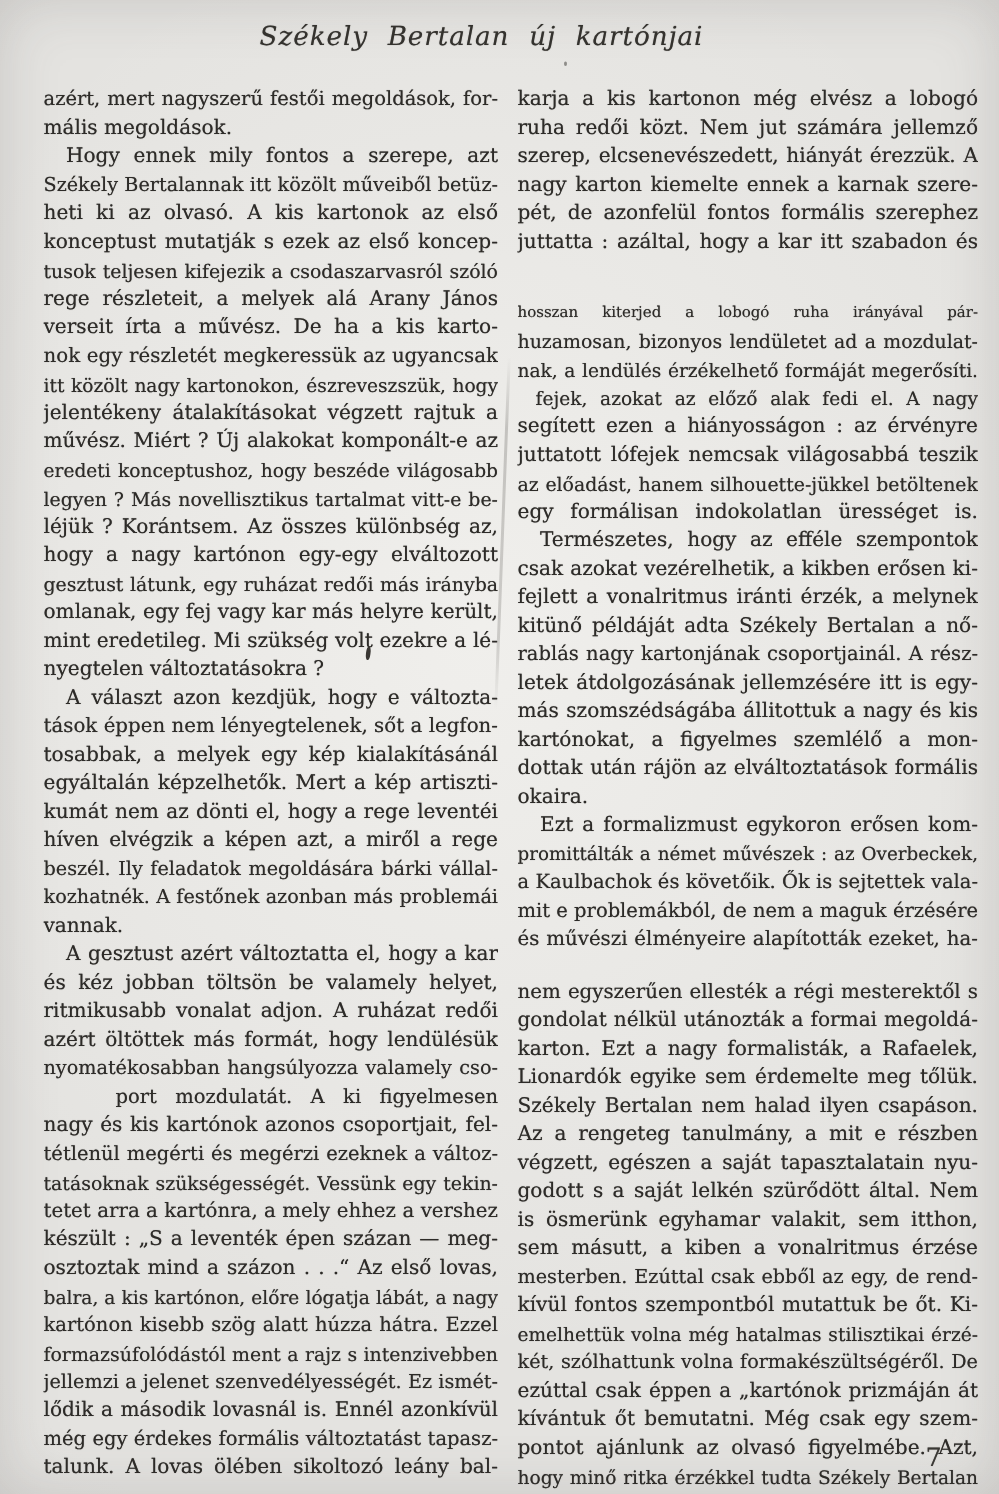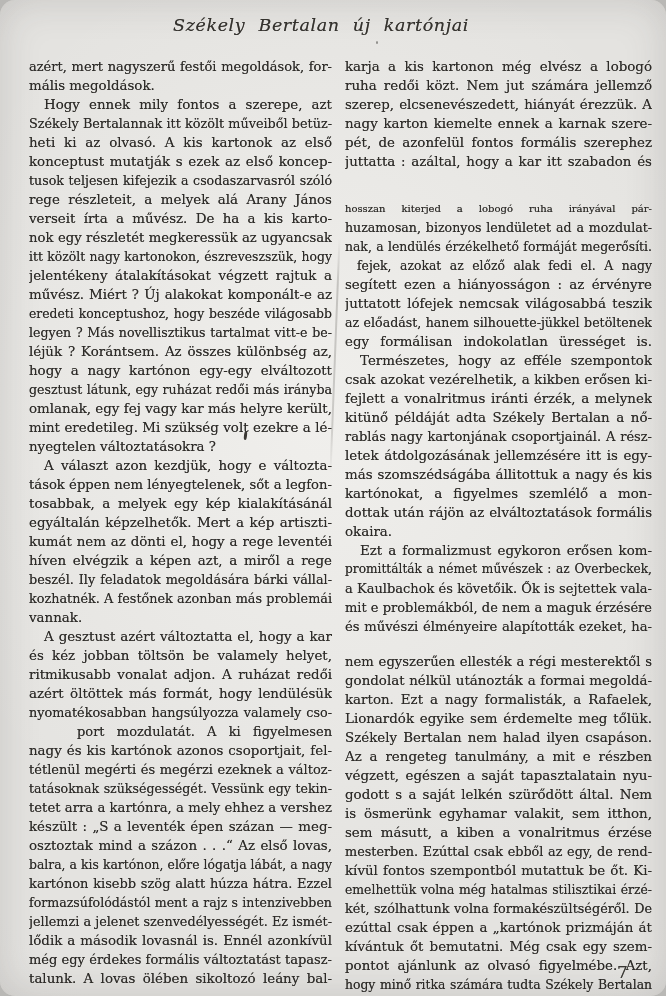--- a/index.html
+++ b/index.html
@@ -9,21 +9,20 @@
     height: 996px;
     overflow: hidden;
     margin: 0;
     background-color: #dfdedb;
     background-image:
       radial-gradient(90% 70% at 48% 42%, rgba(250,249,246,0.55), rgba(250,249,246,0) 70%),
       radial-gradient(145% 120% at 50% 48%, #e4e3e0 50%, #d3d2cf 100%);
     box-shadow: inset 0 0 40px rgba(70,68,64,0.18);
     font-family: "DejaVu Serif", serif;
     color: #2d2b28;
-    border-radius: 15px;
   }
   .title {
     position: absolute;
     top: 15px;
     left: -12px;
     width: 666px;
     text-align: center;
     font-style: italic;
     font-size: 17.5px;
     letter-spacing: 0.6px;
@@ -185,21 +184,21 @@
       <div class="line">godott s a saját lelkén szürődött által. Nem</div>
       <div class="line">is ösmerünk egyhamar valakit, sem itthon,</div>
       <div class="line">sem másutt, a kiben a vonalritmus érzése</div>
       <div class="line" style="font-size: 12.8px;">mesterben. Ezúttal csak ebből az egy, de rend-</div>
       <div class="line">kívül fontos szempontból mutattuk be őt. Ki-</div>
       <div class="line" style="font-size: 12.4px;">emelhettük volna még hatalmas stilisztikai érzé-</div>
       <div class="line" style="font-size: 12.8px;">két, szólhattunk volna formakészültségéről. De</div>
       <div class="line">ezúttal csak éppen a „kartónok prizmáján át</div>
       <div class="line">kívántuk őt bemutatni. Még csak egy szem-</div>
       <div class="line">pontot ajánlunk az olvasó figyelmébe. Azt,</div>
-      <div class="line" style="font-size: 12.4px;">hogy minő ritka számára tudta Székely Bertalan</div>
+      <div class="line" style="font-size: 12.4px;">hogy minő ritka érzékkel tudta Székely Bertalan</div>
     </div>
 
   <div class="crease"></div>
   <div class="ink-speck"></div>
   <div class="dust-speck"></div>
 
   <div class="page-number">7</div>
 </div>
 
 </body></html>

